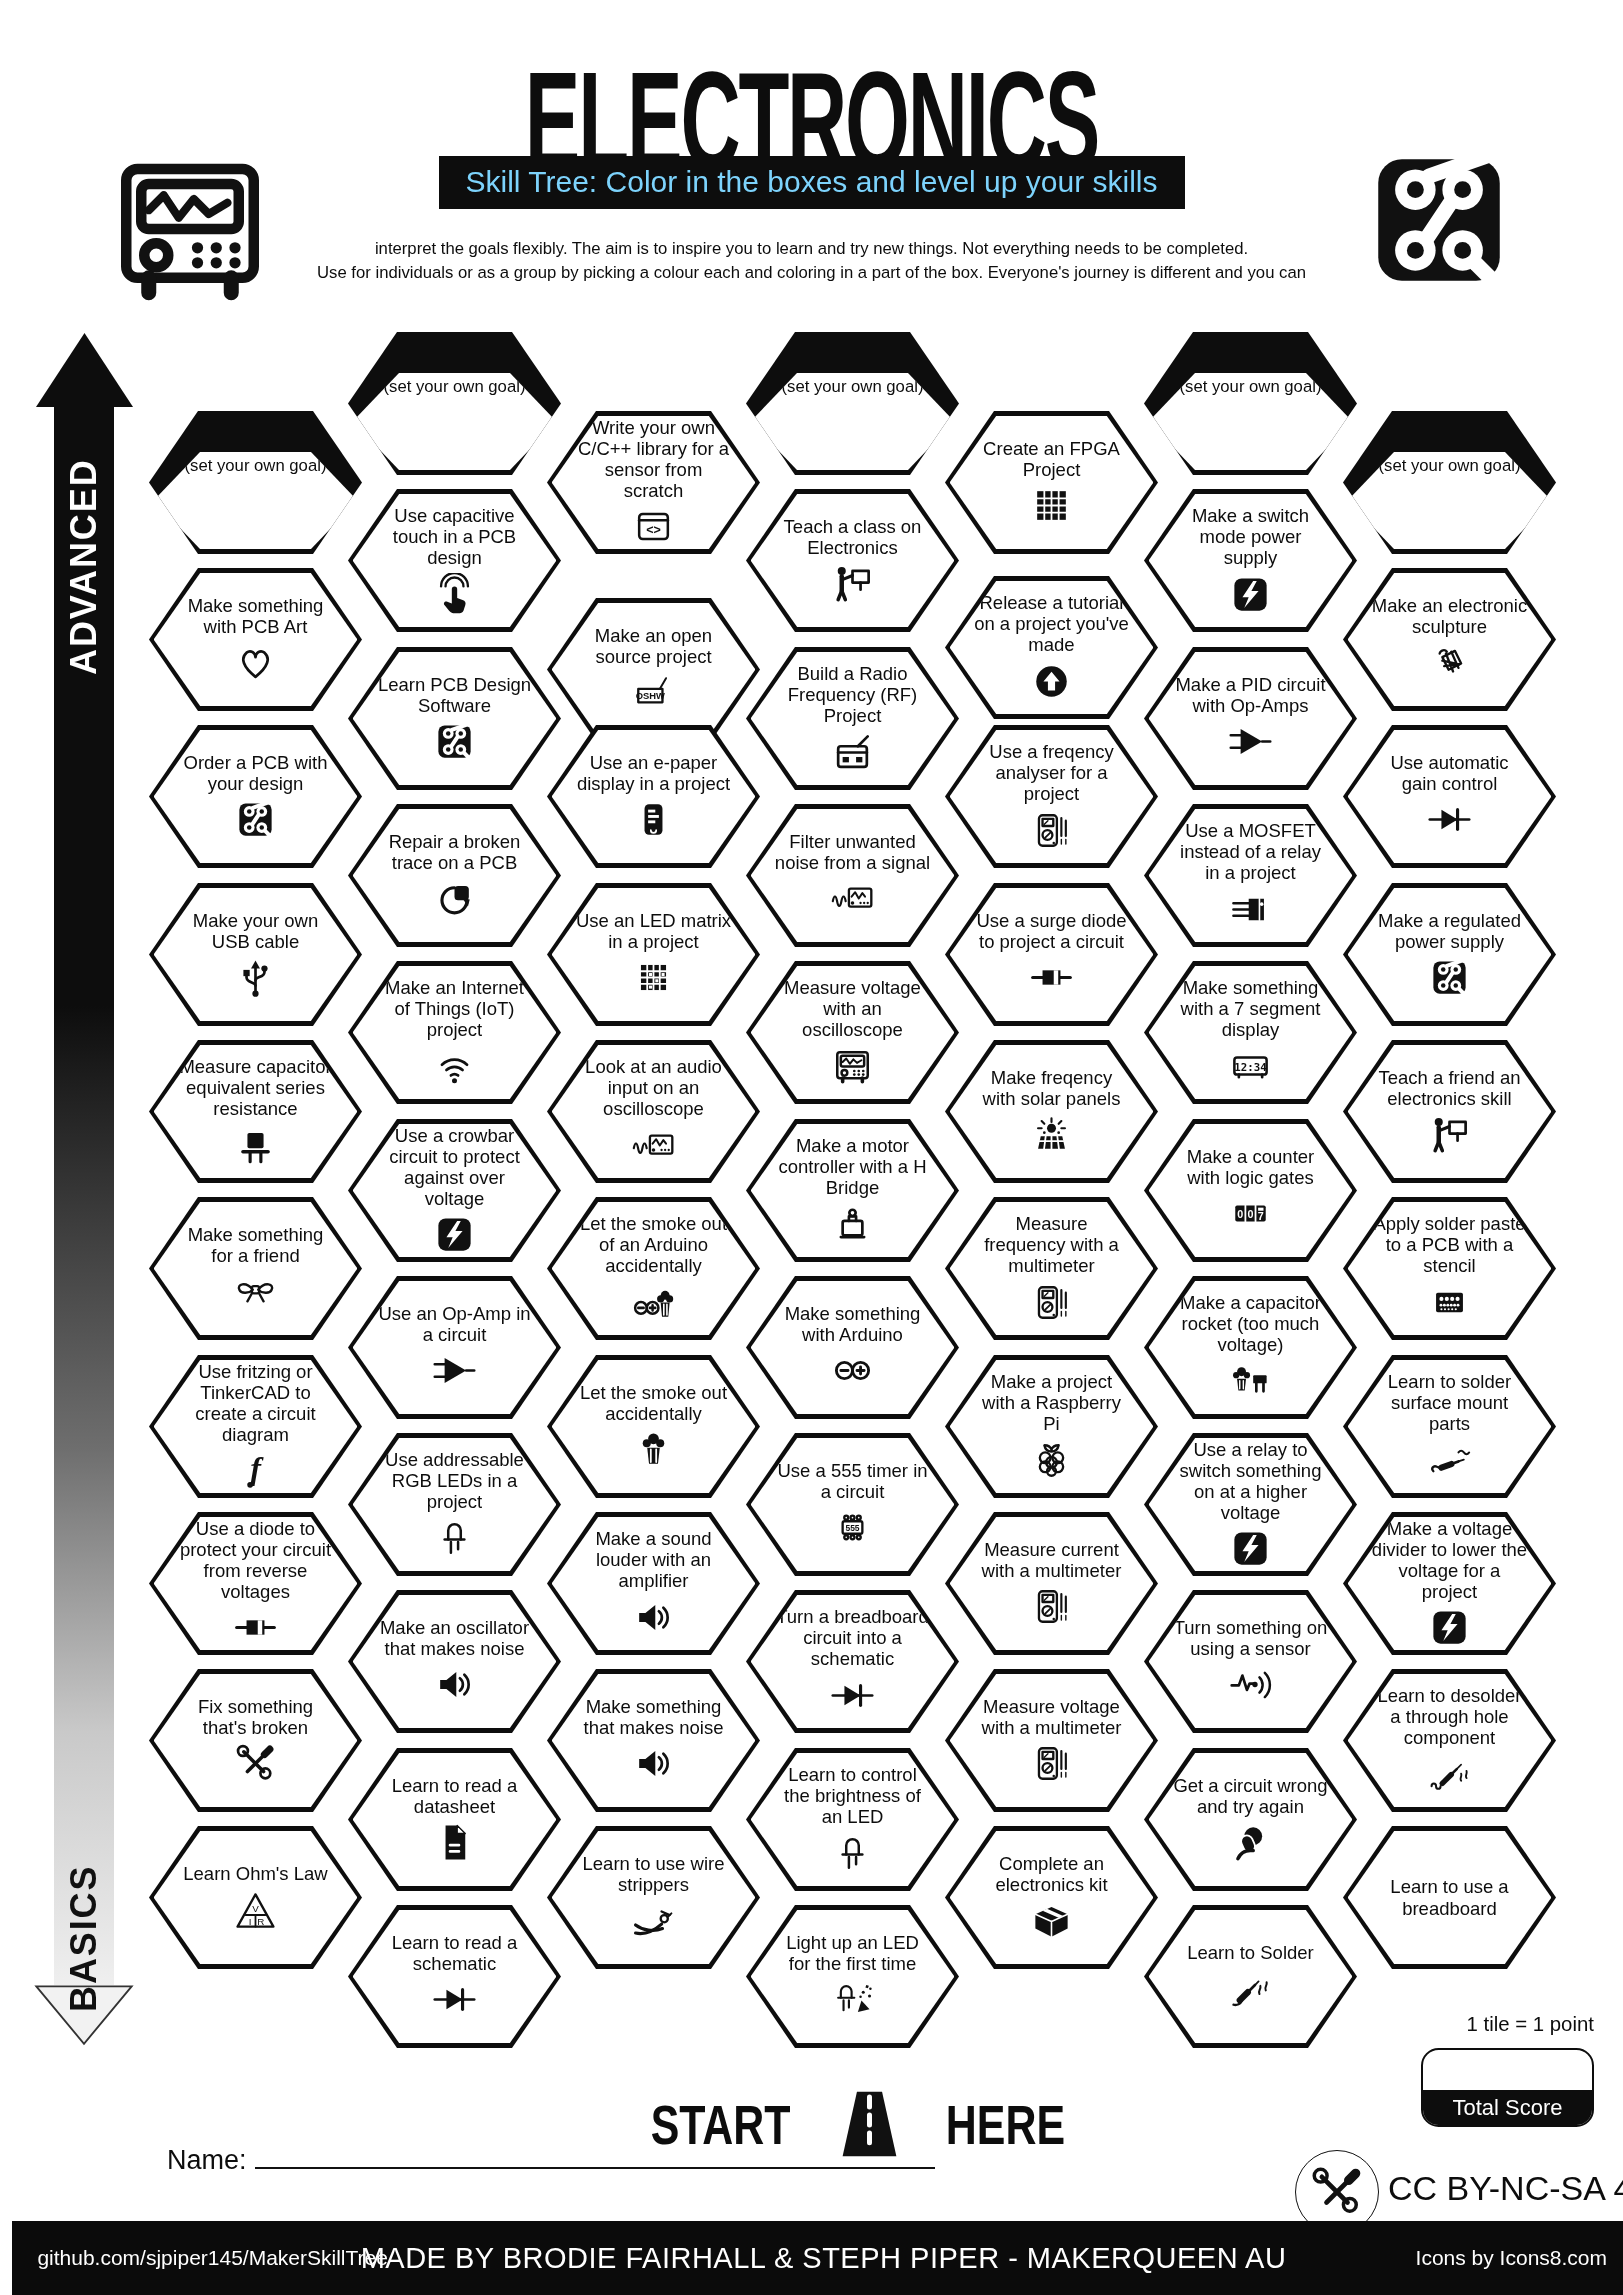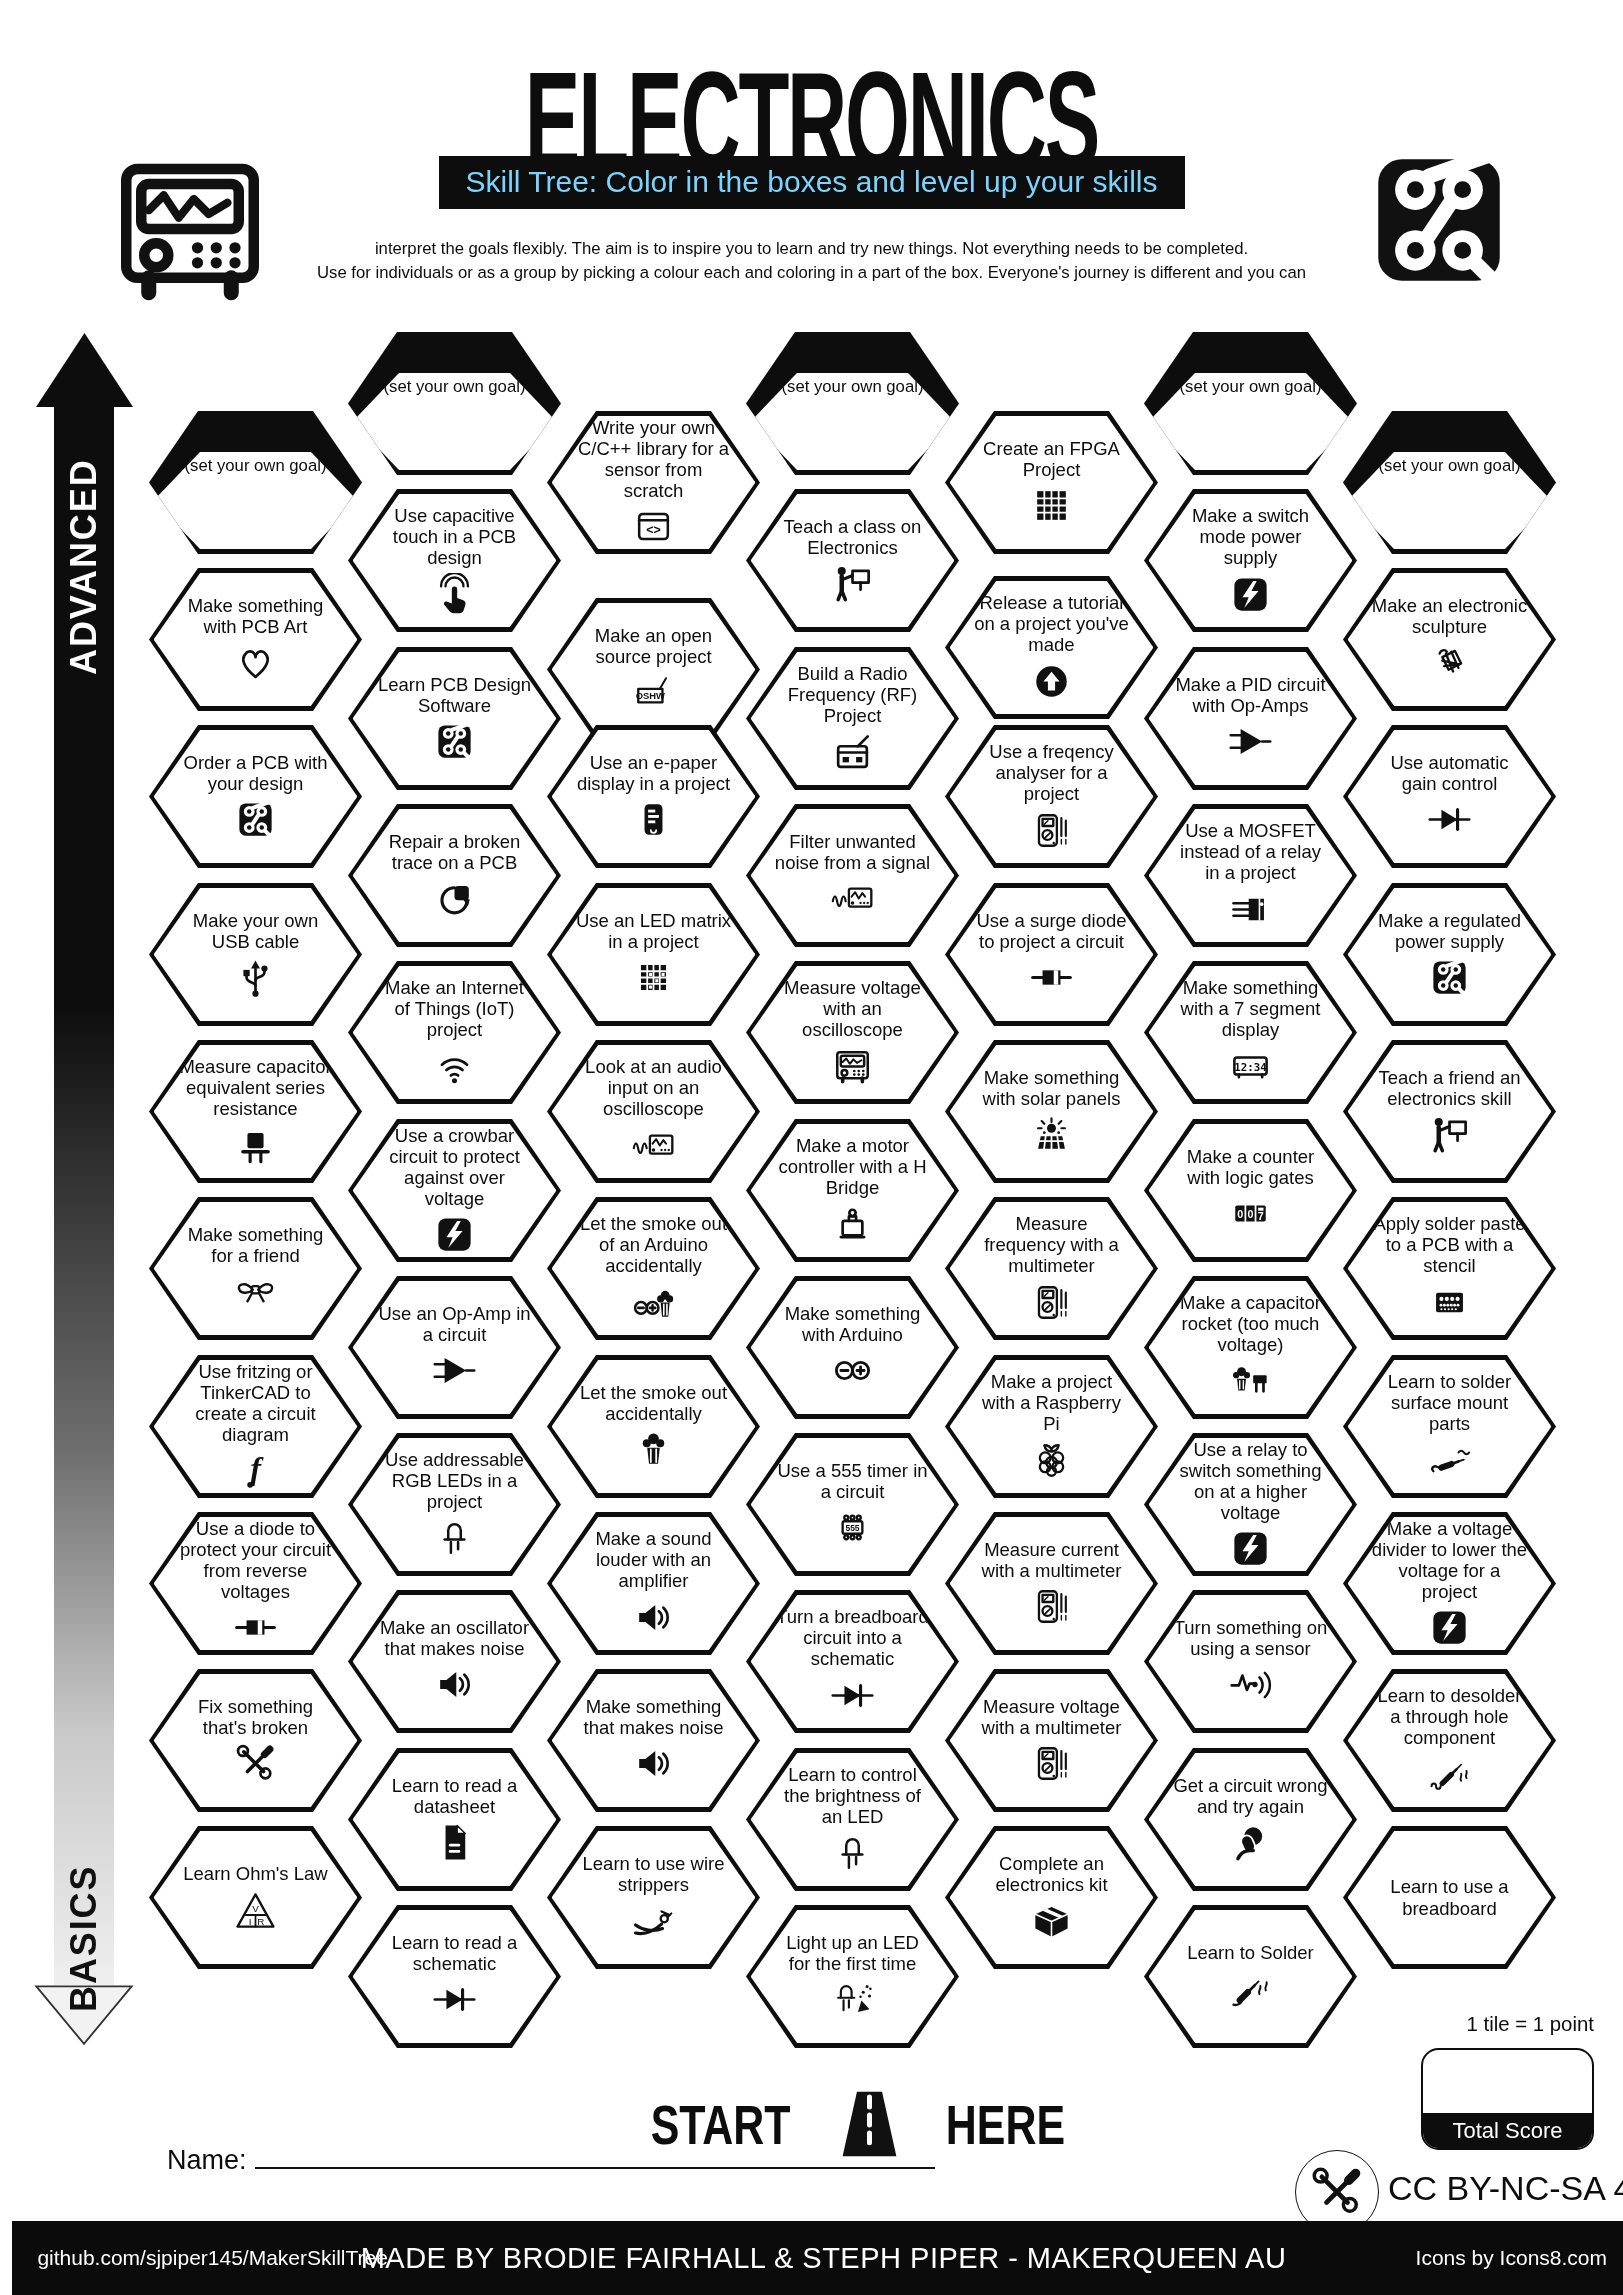--- a/index.html
+++ b/index.html
@@ -31,21 +31,21 @@
   .hex-icon { line-height:0; }
   .hex-icon svg { width:43px; height:43px; }
 
   
   .start-row { position:absolute; top:2081px; left:662px; width:389px; display:flex; align-items:center; justify-content:center; gap:13px; }
   .start-word { font-size:55px; font-weight:800; transform:scaleX(.78); white-space:nowrap; }
   .road-icon svg { width:93px; height:86px; }
   .name-row { position:absolute; top:2142px; left:167px; font-size:27px; }
   .name-line { display:inline-block; width:680px; border-bottom:2.3px solid #111; height:27px; margin-left:8.3px; }
   .tile-note { position:absolute; top:2013px; left:1424px; width:170px; text-align:right; font-size:20.4px; }
-  .score-box { position:absolute; top:2048px; left:1421px; width:173px; height:102px; border:2.3px solid #0d0d0d; border-radius:17.6px; overflow:hidden; background:#fff; display:flex; flex-direction:column; }
+  .score-box { position:absolute; top:2048px; left:1421px; width:173px; height:79px; border:2.3px solid #0d0d0d; border-radius:17.6px; overflow:hidden; background:#fff; display:flex; flex-direction:column; }
   .score-fill { flex:1; }
   .score-label { height:35px; background:#0d0d0d; color:#fff; font-size:22px; display:flex; align-items:center; justify-content:center; }
   .maker-logo { position:absolute; top:2150px; left:1295px; width:84px; height:84px; border:1.9px solid #111; border-radius:50%; background:#fff; display:flex; align-items:center; justify-content:center; }
   .maker-logo svg { width:56px; height:56px; }
   .cc-text { position:absolute; top:2169px; left:1388px; width:213px; font-size:34px; font-weight:400; white-space:nowrap; }
 
   .footer { position:absolute; left:12px; bottom:0; width:100%; height:74px; background:#0b0b0b; color:#fff; display:flex; align-items:center;padding-left:20px; }
   .footer-left { position:absolute; left:25.4px; font-size:21px; }
   .footer-center { position:absolute; left:50%; transform:translateX(-50%); font-size:29px; letter-spacing:0.5px; white-space:nowrap; }
   .footer-right { position:absolute; right:28px; font-size:21px; }
@@ -705,21 +705,21 @@
           <div class="hex-label">Use a surge diode to project a circuit</div>
           <span class="hex-icon"><svg viewBox="0 0 48 48" fill="none" stroke-linecap="round" stroke-linejoin="round">
               <path d="M3 24h42" stroke="#111" stroke-width="3.5"></path>
               <rect x="14" y="16" width="20" height="16" fill="#111"></rect>
               <rect x="26.5" y="16" width="5" height="16" fill="#fff"></rect>
             </svg></span>
         </div>
       </div>
       <div class="hex" style="left: 945px; top: 1040px;">
         <div class="hex-in">
-          <div class="hex-label">Make something with solar panels</div>
+          <div class="hex-label">Make freqency with solar panels</div>
           <span class="hex-icon"><svg viewBox="0 0 48 48" fill="none" stroke-linecap="round" stroke-linejoin="round">
               <path d="M12 26h24l3 14H9z" fill="#111"></path>
               <g stroke="#fff" stroke-width="2">
                 <path d="M11 31.5h26"></path>
                 <path d="M17.5 26l-1.8 14M24 26v14M30.5 26l1.8 14"></path>
               </g>
               <circle cx="24" cy="17" r="5" fill="#111"></circle>
               <g stroke="#111" stroke-width="2.4">
                 <path d="M24 6v4M13 9l3 3M35 9l-3 3M9 17h4M35 17h4"></path>
               </g>

